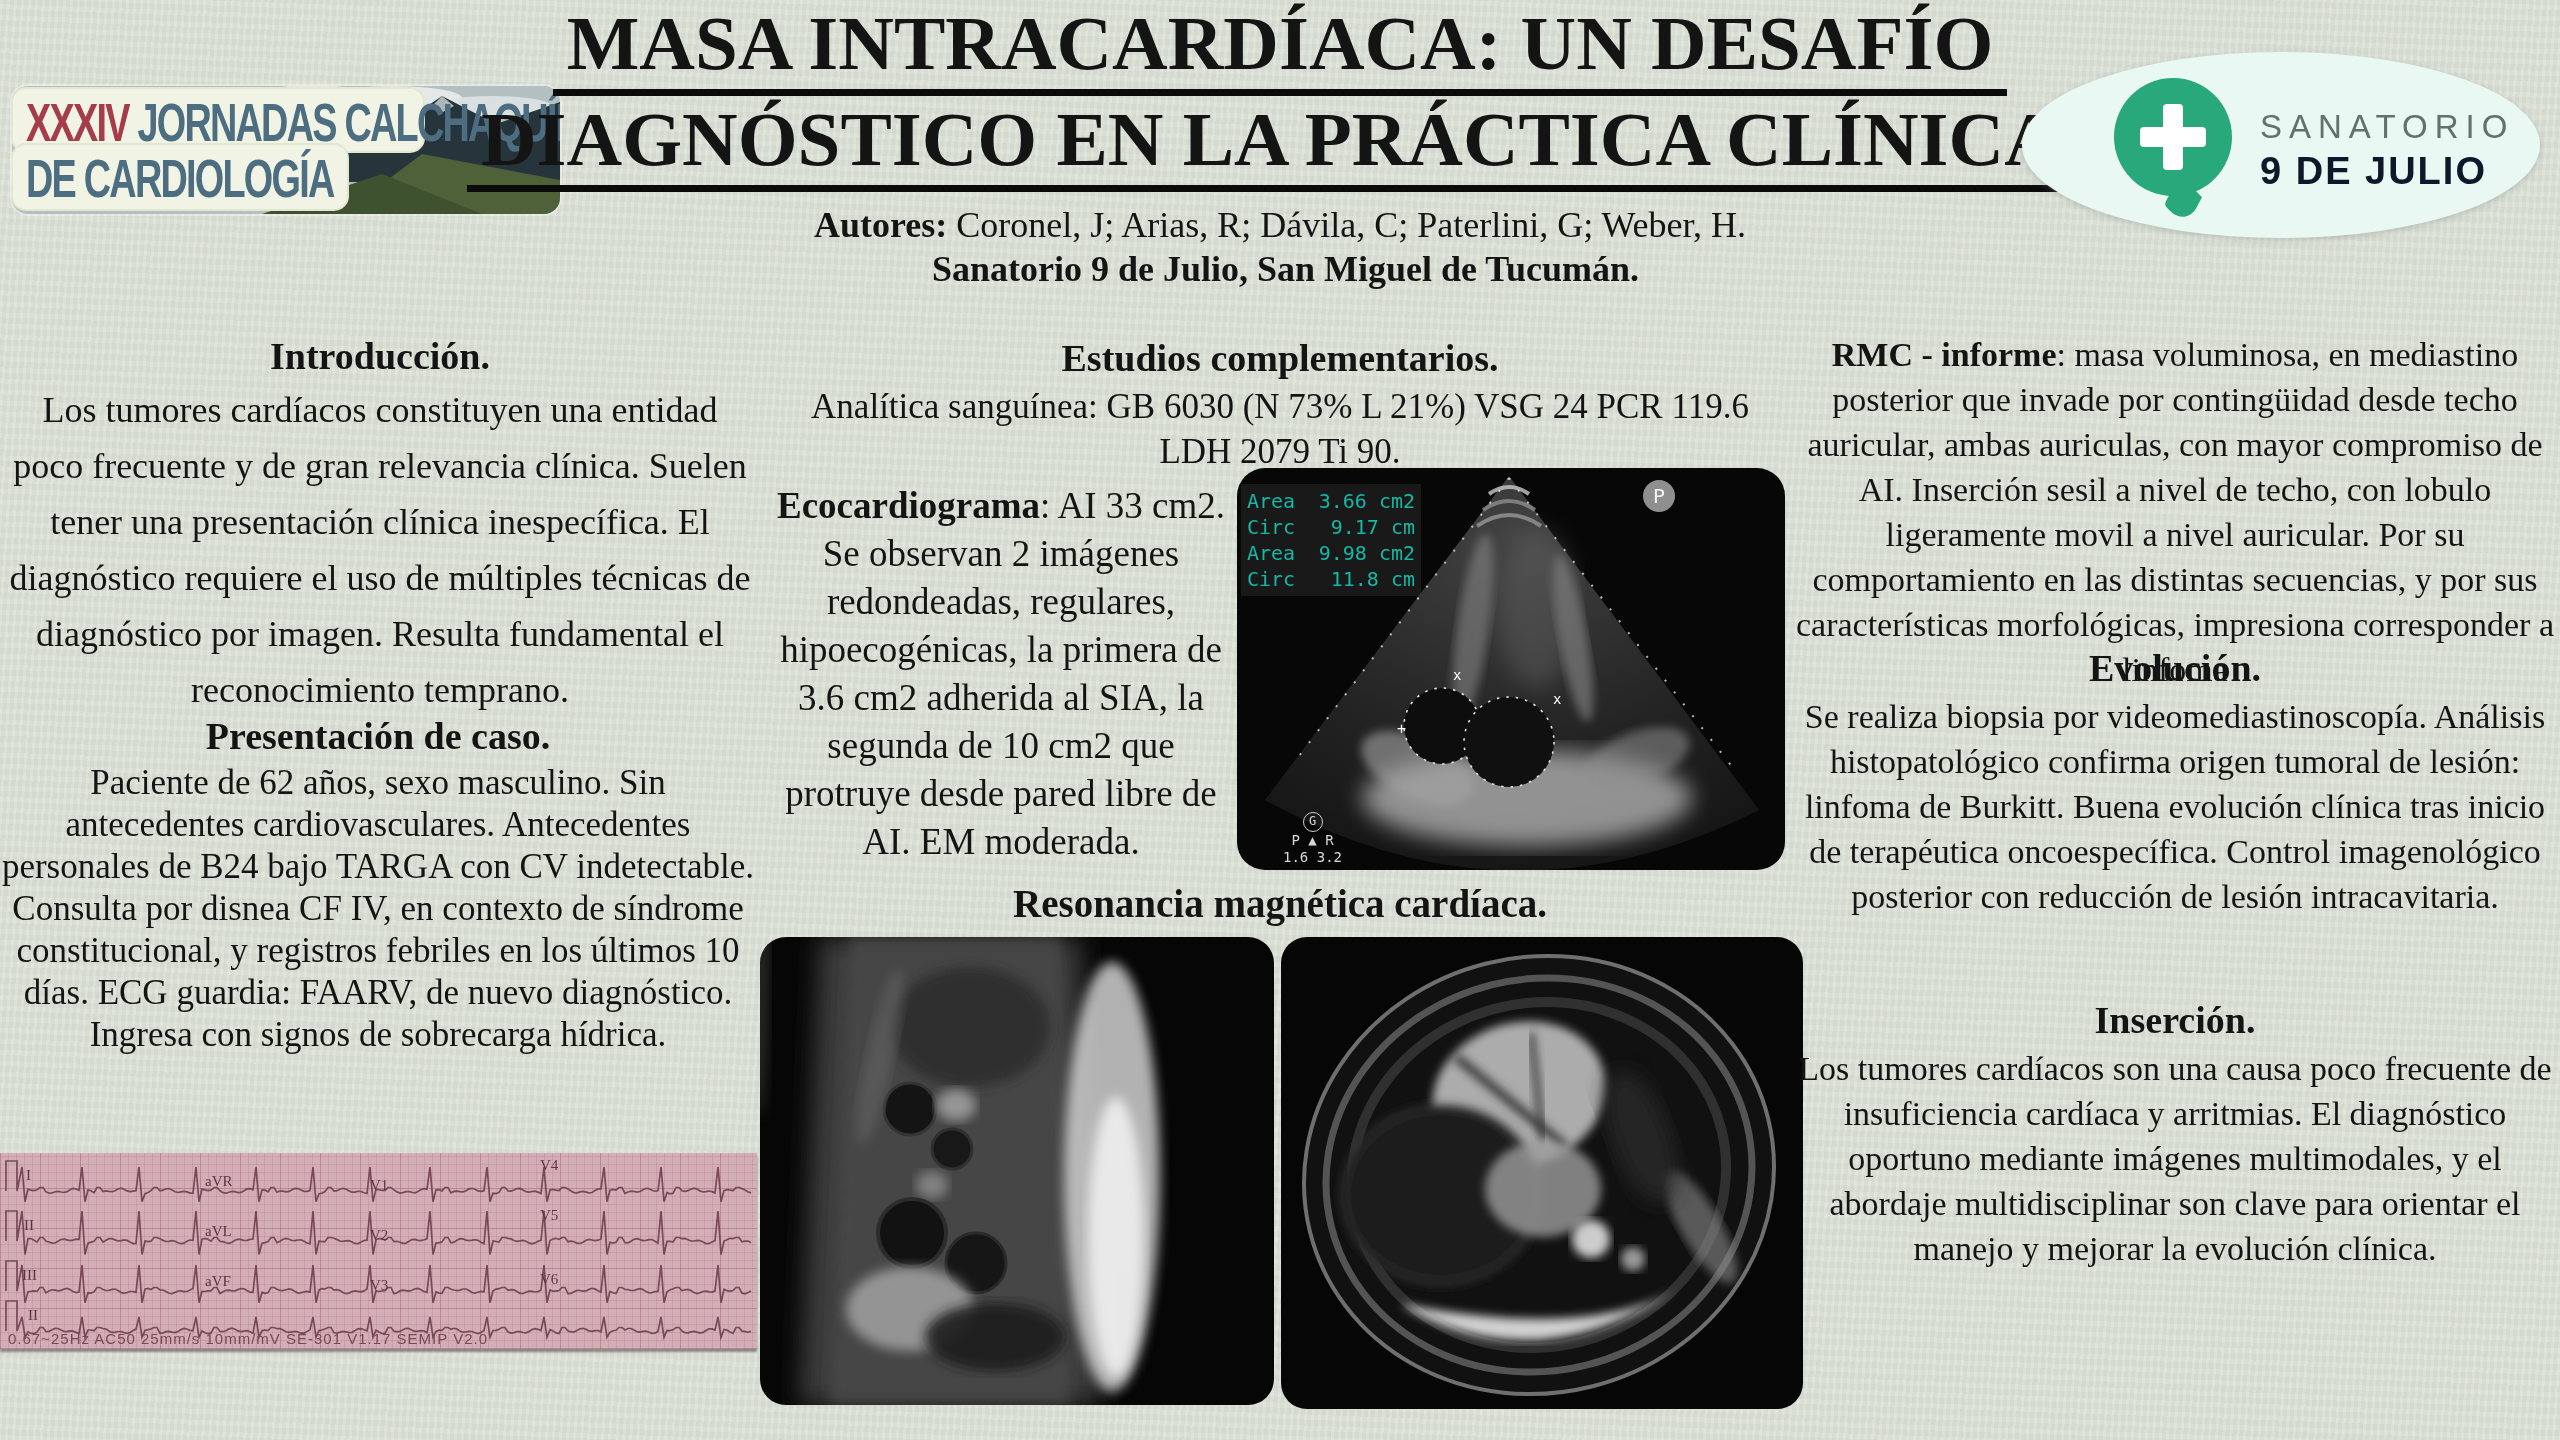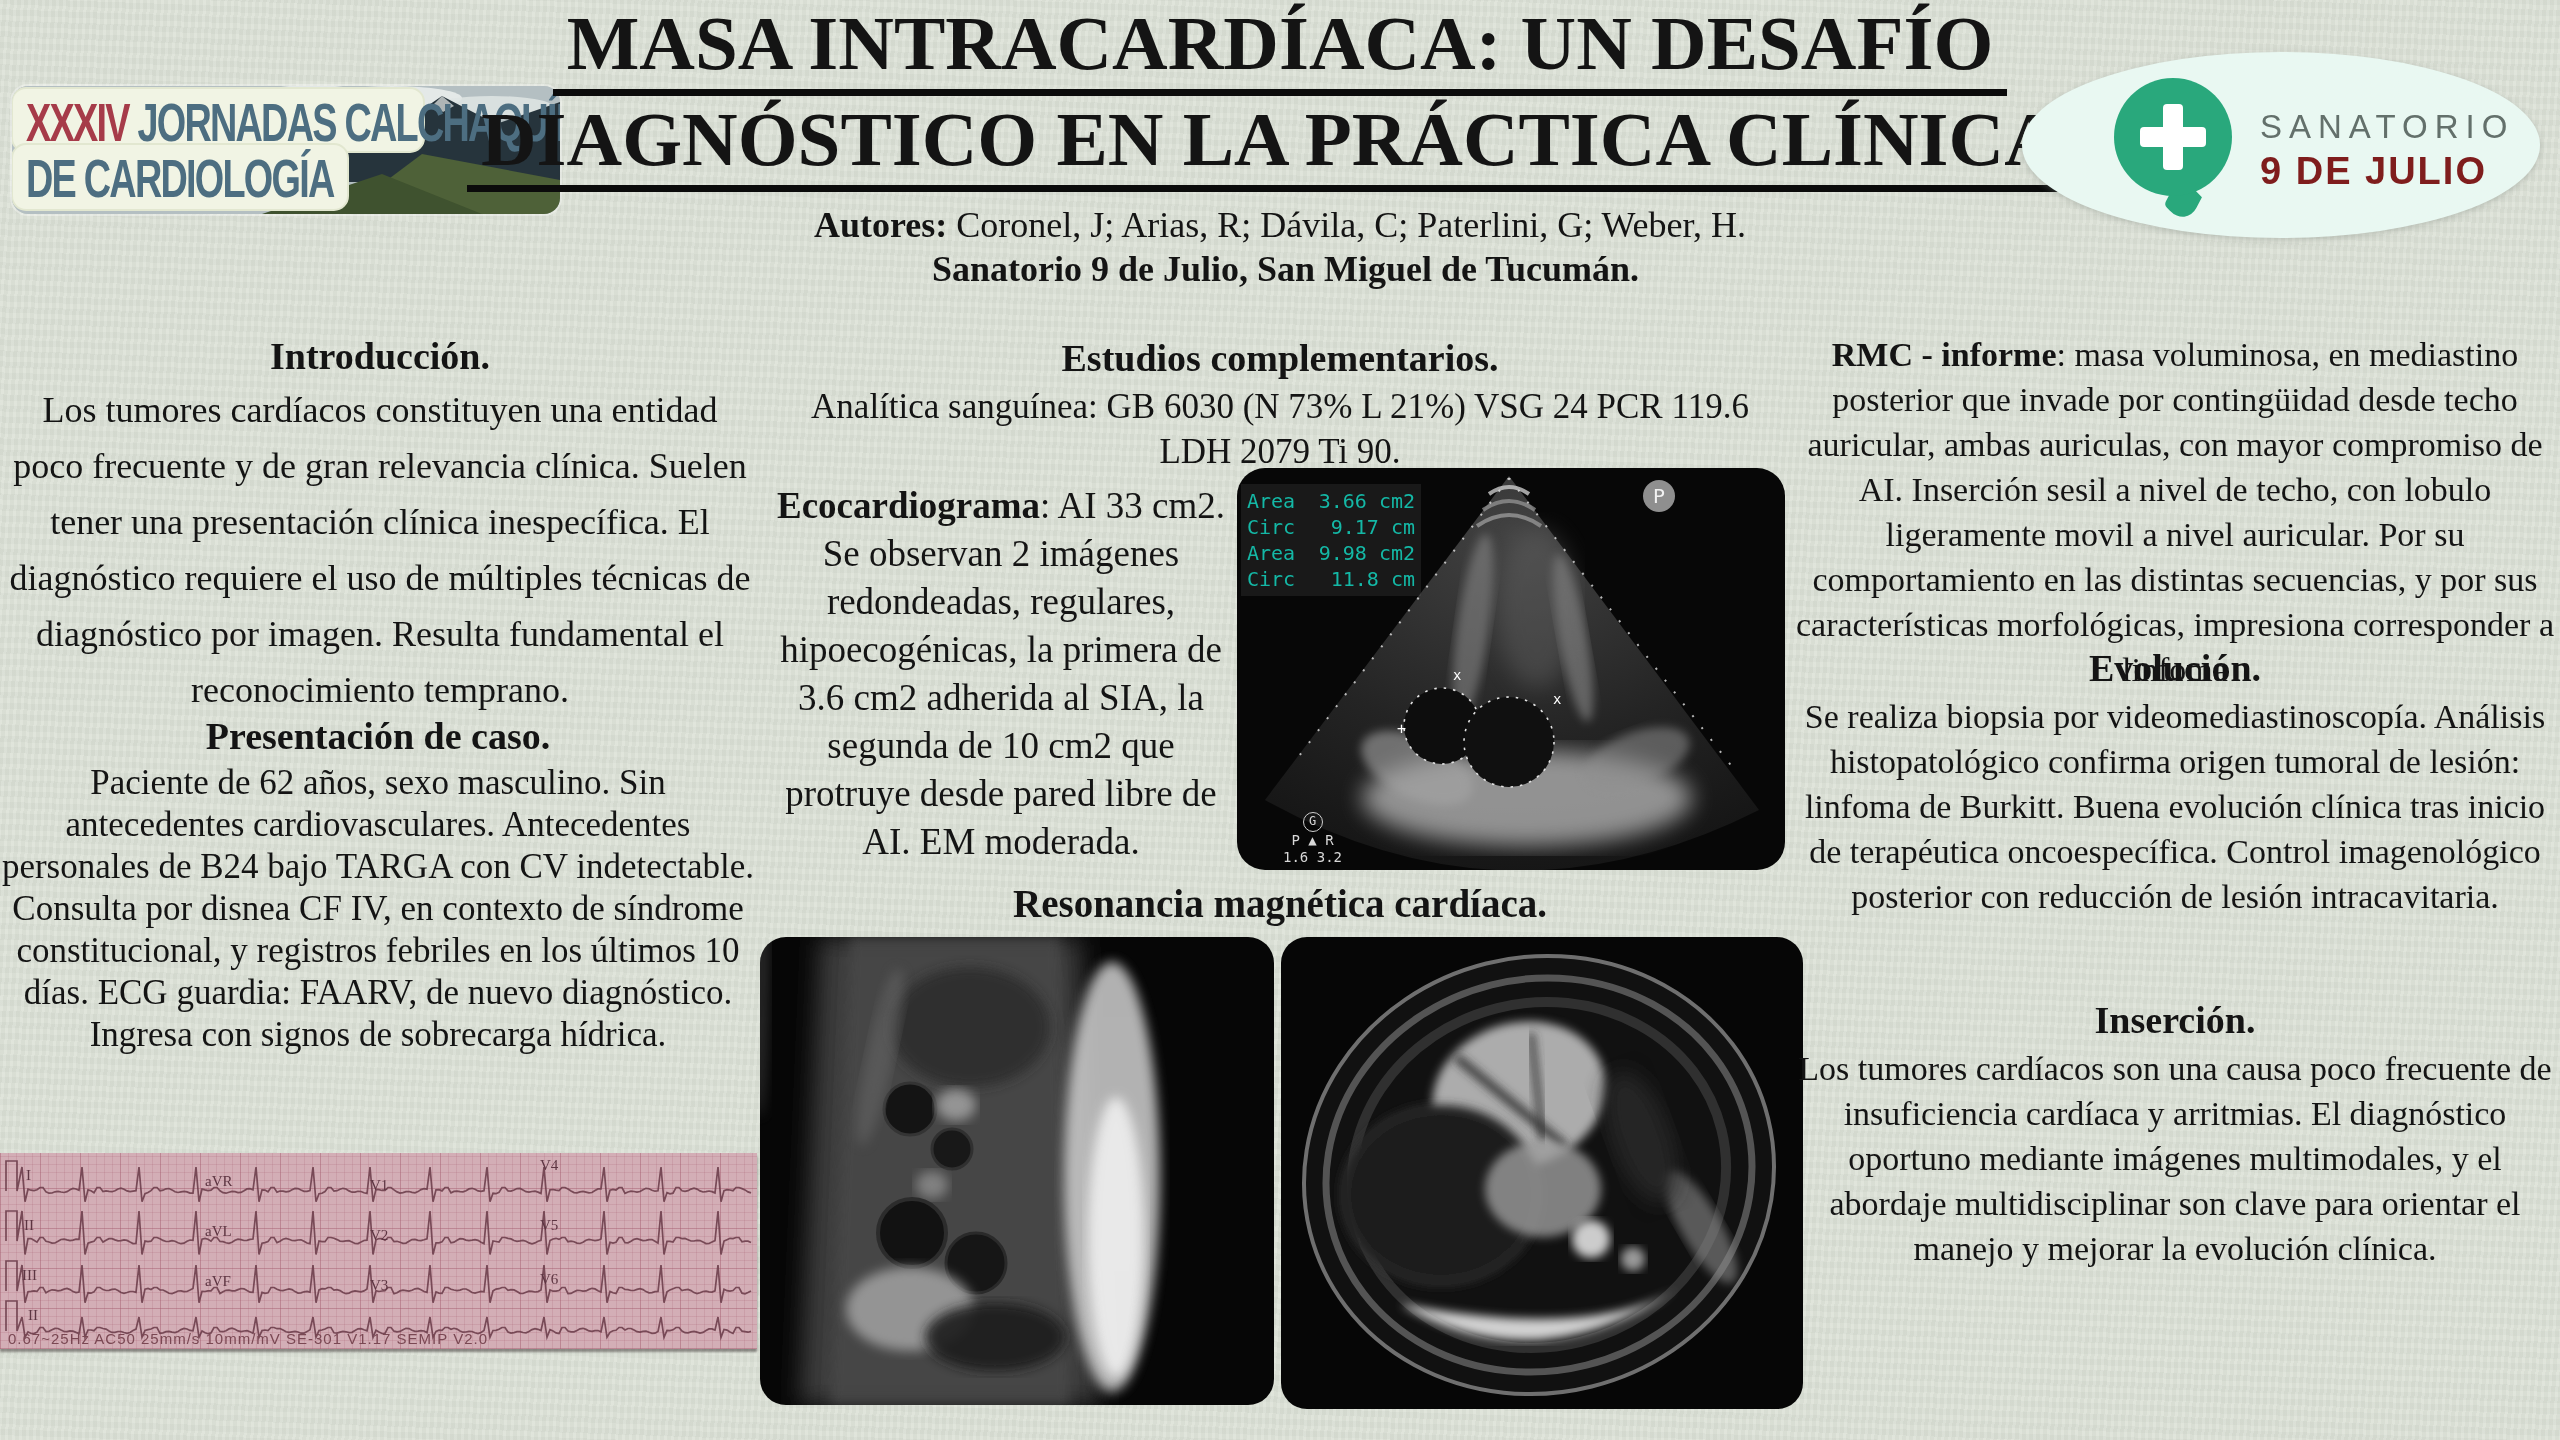--- a/index.html
+++ b/index.html
@@ -32,21 +32,21 @@
   .hosp-logo{left:2022px;top:52px;width:518px;height:186px;border-radius:50%;
     background:#e9f8f2;box-shadow:0 2px 6px rgba(120,130,120,.35);}
   .bubble{position:absolute;left:92px;top:26px;width:118px;height:118px;border-radius:50%;background:#29a87c;}
   .bubble-tail{position:absolute;left:146px;top:132px;width:30px;height:34px;background:#29a87c;
     transform:rotate(28deg) skewY(18deg);border-radius:0 0 22px 4px;}
   .cross-v{position:absolute;left:141px;top:52px;width:20px;height:66px;background:#ffffff;border-radius:4px;}
   .cross-h{position:absolute;left:118px;top:75px;width:66px;height:20px;background:#ffffff;border-radius:4px;}
   .hosp-name{position:absolute;left:238px;top:56px;font-family:"Liberation Sans", sans-serif;
     font-size:33px;letter-spacing:7px;color:#63706b;}
   .hosp-sub{position:absolute;left:238px;top:98px;font-family:"Liberation Sans", sans-serif;
-    font-size:38px;font-weight:bold;letter-spacing:2px;color:#7f1d1d;}
+    font-size:38px;font-weight:bold;letter-spacing:2px;color:#0f172a;}
   
   .section{text-align:center;}
   .section h2{margin:0 0 4px 0;font-size:38px;line-height:44px;font-weight:bold;}
   .body-lg{font-size:36px;line-height:56px;}
   .body-md{font-size:35px;line-height:45px;}
   .body-eco{font-size:37px;line-height:48px;}
   .body-rt{font-size:34px;line-height:45px;}
   
   .ecg{left:0;top:1153px;width:757px;height:196px;
     background-color:#d3aeb6;
@@ -133,21 +133,21 @@
       <polyline points="6,138 6,108 17,108 17,138 22,112.0 25,149.7 28,138.7 31,138.4 34,137.8 37,138.4 40,134.5 43,134.5 46,139.8 49,137.9 52,136.8 55,137.2 58,137.8 61,137.4 64,136.1 67,135.5 70,136.6 73,138.6 76,139.6 79,139.1 82,112.0 85,149.7 88,139.8 91,140.2 94,138.9 97,134.5 100,134.5 103,136.6 106,137.5 109,137.3 112,136.4 115,136.1 118,137.5 121,139.5 124,140.3 127,139.5 130,138.5 133,138.5 136,139.3 139,112.0 142,149.7 145,136.1 148,135.5 151,136.5 154,134.5 157,134.5 160,137.0 163,137.0 166,138.5 169,140.3 172,140.7 175,139.4 178,138.0 181,137.9 184,138.6 187,138.5 190,137.1 193,135.5 196,112.0 199,149.7 202,138.3 205,138.5 208,137.9 211,137.9 214,134.5 217,134.5 220,140.5 223,138.8 226,137.3 229,137.1 232,137.8 235,137.8 238,136.6 241,135.5 244,135.8 247,137.6 250,139.2 253,139.3 256,112.0 259,149.7 262,139.4 265,140.4 268,139.8 271,134.5 274,134.5 277,136.3 280,137.3 283,137.6 286,136.7 289,135.9 292,136.6 295,138.6 298,140.1 301,139.9 304,138.8 307,138.4 310,139.1 313,112.0 316,149.7 319,136.9 322,135.6 325,135.9 328,134.5 331,134.5 334,137.2 337,136.7 340,137.6 343,139.5 346,140.7 349,140.1 352,138.6 355,137.9 358,138.4 361,138.9 364,137.9 367,136.1 370,112.0 373,149.7 376,137.7 379,138.5 382,138.0 385,137.6 388,134.5 391,134.5 394,140.8 397,139.7 400,137.9 403,137.1 406,137.6 409,138.1 412,137.3 415,135.8 418,135.4 421,136.7 424,138.5 427,139.3 430,112.0 433,149.7 436,138.9 439,140.1 442,140.4 445,134.5 448,134.5 451,136.3 454,137.0 457,137.6 460,137.1 463,136.0 466,136.0 469,137.6 472,139.5 475,140.1 478,139.2 481,138.4 484,138.8 487,112.0 490,149.7 493,137.9 496,136.1 499,135.7 502,134.5 505,134.5 508,137.4 511,136.6 514,136.9 517,138.6 520,140.3 523,140.5 526,139.2 529,138.1 532,138.3 535,139.0 538,138.6 541,137.0 544,112.0 547,149.7 550,137.0 553,138.2 556,138.1 559,137.5 562,134.5 565,134.5 568,140.7 571,140.4 574,138.7 577,137.4 580,137.5 583,138.1 586,137.9 589,136.4 592,135.3 595,135.9 598,137.7 601,139.0 604,112.0 607,149.7 610,138.4 613,139.7 616,140.6 619,134.5 622,134.5 625,136.5 628,136.7 631,137.5 634,137.5 637,136.4 640,135.7 643,136.6 646,138.6 649,139.9 652,139.6 655,138.6 658,138.5 661,112.0 664,149.7 667,138.9 670,136.9 673,135.7 676,134.5 679,134.5 682,137.6 685,136.8 688,136.4 691,137.6 694,139.6 697,140.6 700,139.8 703,138.5 706,138.2 709,138.9 712,139.1 715,137.9 718,112.0 721,149.7 724,136.2 727,137.7 730,138.2 733,137.5 736,134.5 739,134.5 742,140.2 745,140.8 748,139.6 751,137.9" class="trace"></polyline>
       <polyline points="6,178 6,148 17,148 17,178 22,164.0 25,184.3 28,178.8 31,180.5 34,180.6 37,179.2 40,174.5 43,174.5 46,178.5 49,178.3 52,176.8 55,175.4 58,175.5 61,177.1 64,178.5 67,178.6 70,177.9 73,178.1 76,179.4 79,180.6 82,164.0 85,184.3 88,177.0 91,177.0 94,177.7 97,174.5 100,174.5 103,175.5 106,176.1 109,178.0 112,179.4 115,179.4 118,178.5 121,178.5 124,179.5 127,180.3 130,179.5 133,177.5 136,176.1 139,164.0 142,184.3 145,177.5 148,176.6 151,176.0 154,174.5 157,174.5 160,180.3 163,179.9 166,178.7 169,178.4 172,179.1 175,179.6 178,178.5 181,176.6 184,175.4 187,176.0 190,177.4 193,177.9 196,164.0 199,184.3 202,177.9 205,179.8 208,180.7 211,179.9 214,174.5 217,174.5 220,178.4 223,178.7 226,177.7 229,175.9 232,175.2 235,176.3 238,177.9 241,178.6 244,178.0 247,177.7 250,178.7 253,180.2 256,164.0 259,184.3 262,177.6 265,177.0 268,177.6 271,174.5 274,174.5 277,175.7 280,175.5 283,177.0 286,178.8 289,179.4 292,178.8 295,178.3 298,179.0 301,180.2 304,180.2 307,178.6 310,176.7 313,164.0 316,184.3 319,177.6 322,177.0 325,176.0 328,174.5 331,174.5 334,179.8 337,180.1 340,179.1 343,178.4 346,178.8 349,179.6 352,179.3 355,177.6 358,175.8 361,175.7 364,176.8 367,177.8 370,164.0 373,184.3 376,177.2 379,178.9 382,180.5 385,180.4 388,174.5 391,174.5 394,178.2 397,178.8 400,178.4 403,176.7 406,175.3 409,175.6 412,177.2 415,178.4 418,178.2 421,177.6 424,178.0 427,179.6 430,164.0 433,184.3 436,178.4 439,177.2 442,177.4 445,174.5 448,174.5 451,176.3 454,175.3 457,176.1 460,178.0 463,179.2 466,179.0 469,178.3 472,178.5 475,179.8 478,180.5 481,179.5 484,177.5 487,164.0 490,184.3 493,177.5 496,177.4 499,176.3 502,174.5 505,174.5 508,179.0 511,180.1 514,179.6 517,178.6 520,178.6 523,179.5 526,179.8 529,178.5 532,176.6 535,175.6 538,176.3 541,177.5 544,164.0 547,184.3 550,176.6 553,177.9 556,179.9 559,180.6 562,174.5 565,174.5 568,178.1 571,178.8 574,178.9 577,177.6 580,175.8 583,175.3 586,176.4 589,177.9 592,178.3 595,177.6 598,177.5 601,178.8 604,164.0 607,184.3 610,179.3 613,177.7 616,177.3 619,174.5 622,174.5 625,176.9 628,175.5 631,175.5 634,177.1 637,178.7 640,179.1 643,178.4 646,178.2 649,179.2 652,180.4 655,180.2 658,178.5 661,164.0 664,184.3 667,177.3 670,177.6 673,176.8 676,174.5 679,174.5 682,178.0 685,179.7 688,179.8 691,178.9 694,178.4 697,179.1 700,180.0 703,179.4 706,177.5 709,175.9 712,175.9 715,177.1 718,164.0 721,184.3 724,176.4 727,177.1 730,179.0 733,180.4 736,174.5 739,174.5 742,178.1 745,178.6 748,179.2 751,178.4" class="trace"></polyline>
     </svg>
   <span class="lead" style="left:26px;top:14px;">I</span>
   <span class="lead" style="left:205px;top:20px;">aVR</span>
   <span class="lead" style="left:370px;top:24px;">V1</span>
   <span class="lead" style="left:540px;top:4px;">V4</span>
   <span class="lead" style="left:24px;top:64px;">II</span>
   <span class="lead" style="left:205px;top:70px;">aVL</span>
   <span class="lead" style="left:370px;top:74px;">V2</span>
-  <span class="lead" style="left:540px;top:64px;text-align:center;">V5</span>
+  <span class="lead" style="left:540px;top:54px;text-align:center;">V5</span>
   <span class="lead" style="left:22px;top:114px;">III</span>
   <span class="lead" style="left:205px;top:120px;">aVF</span>
   <span class="lead" style="left:370px;top:124px;">V3</span>
   <span class="lead" style="left:540px;top:118px;">V6</span>
   <span class="lead" style="left:28px;top:154px;">II</span>
   <div class="ecg-footer">0.67~25Hz AC50   25mm/s   10mm/mV   SE-301 V1.17   SEMIP V2.0</div>
 </div>
 
 <div class="abs section" style="left:772px;top:336px;width:1016px;">
   <h2>Estudios complementarios.</h2>

